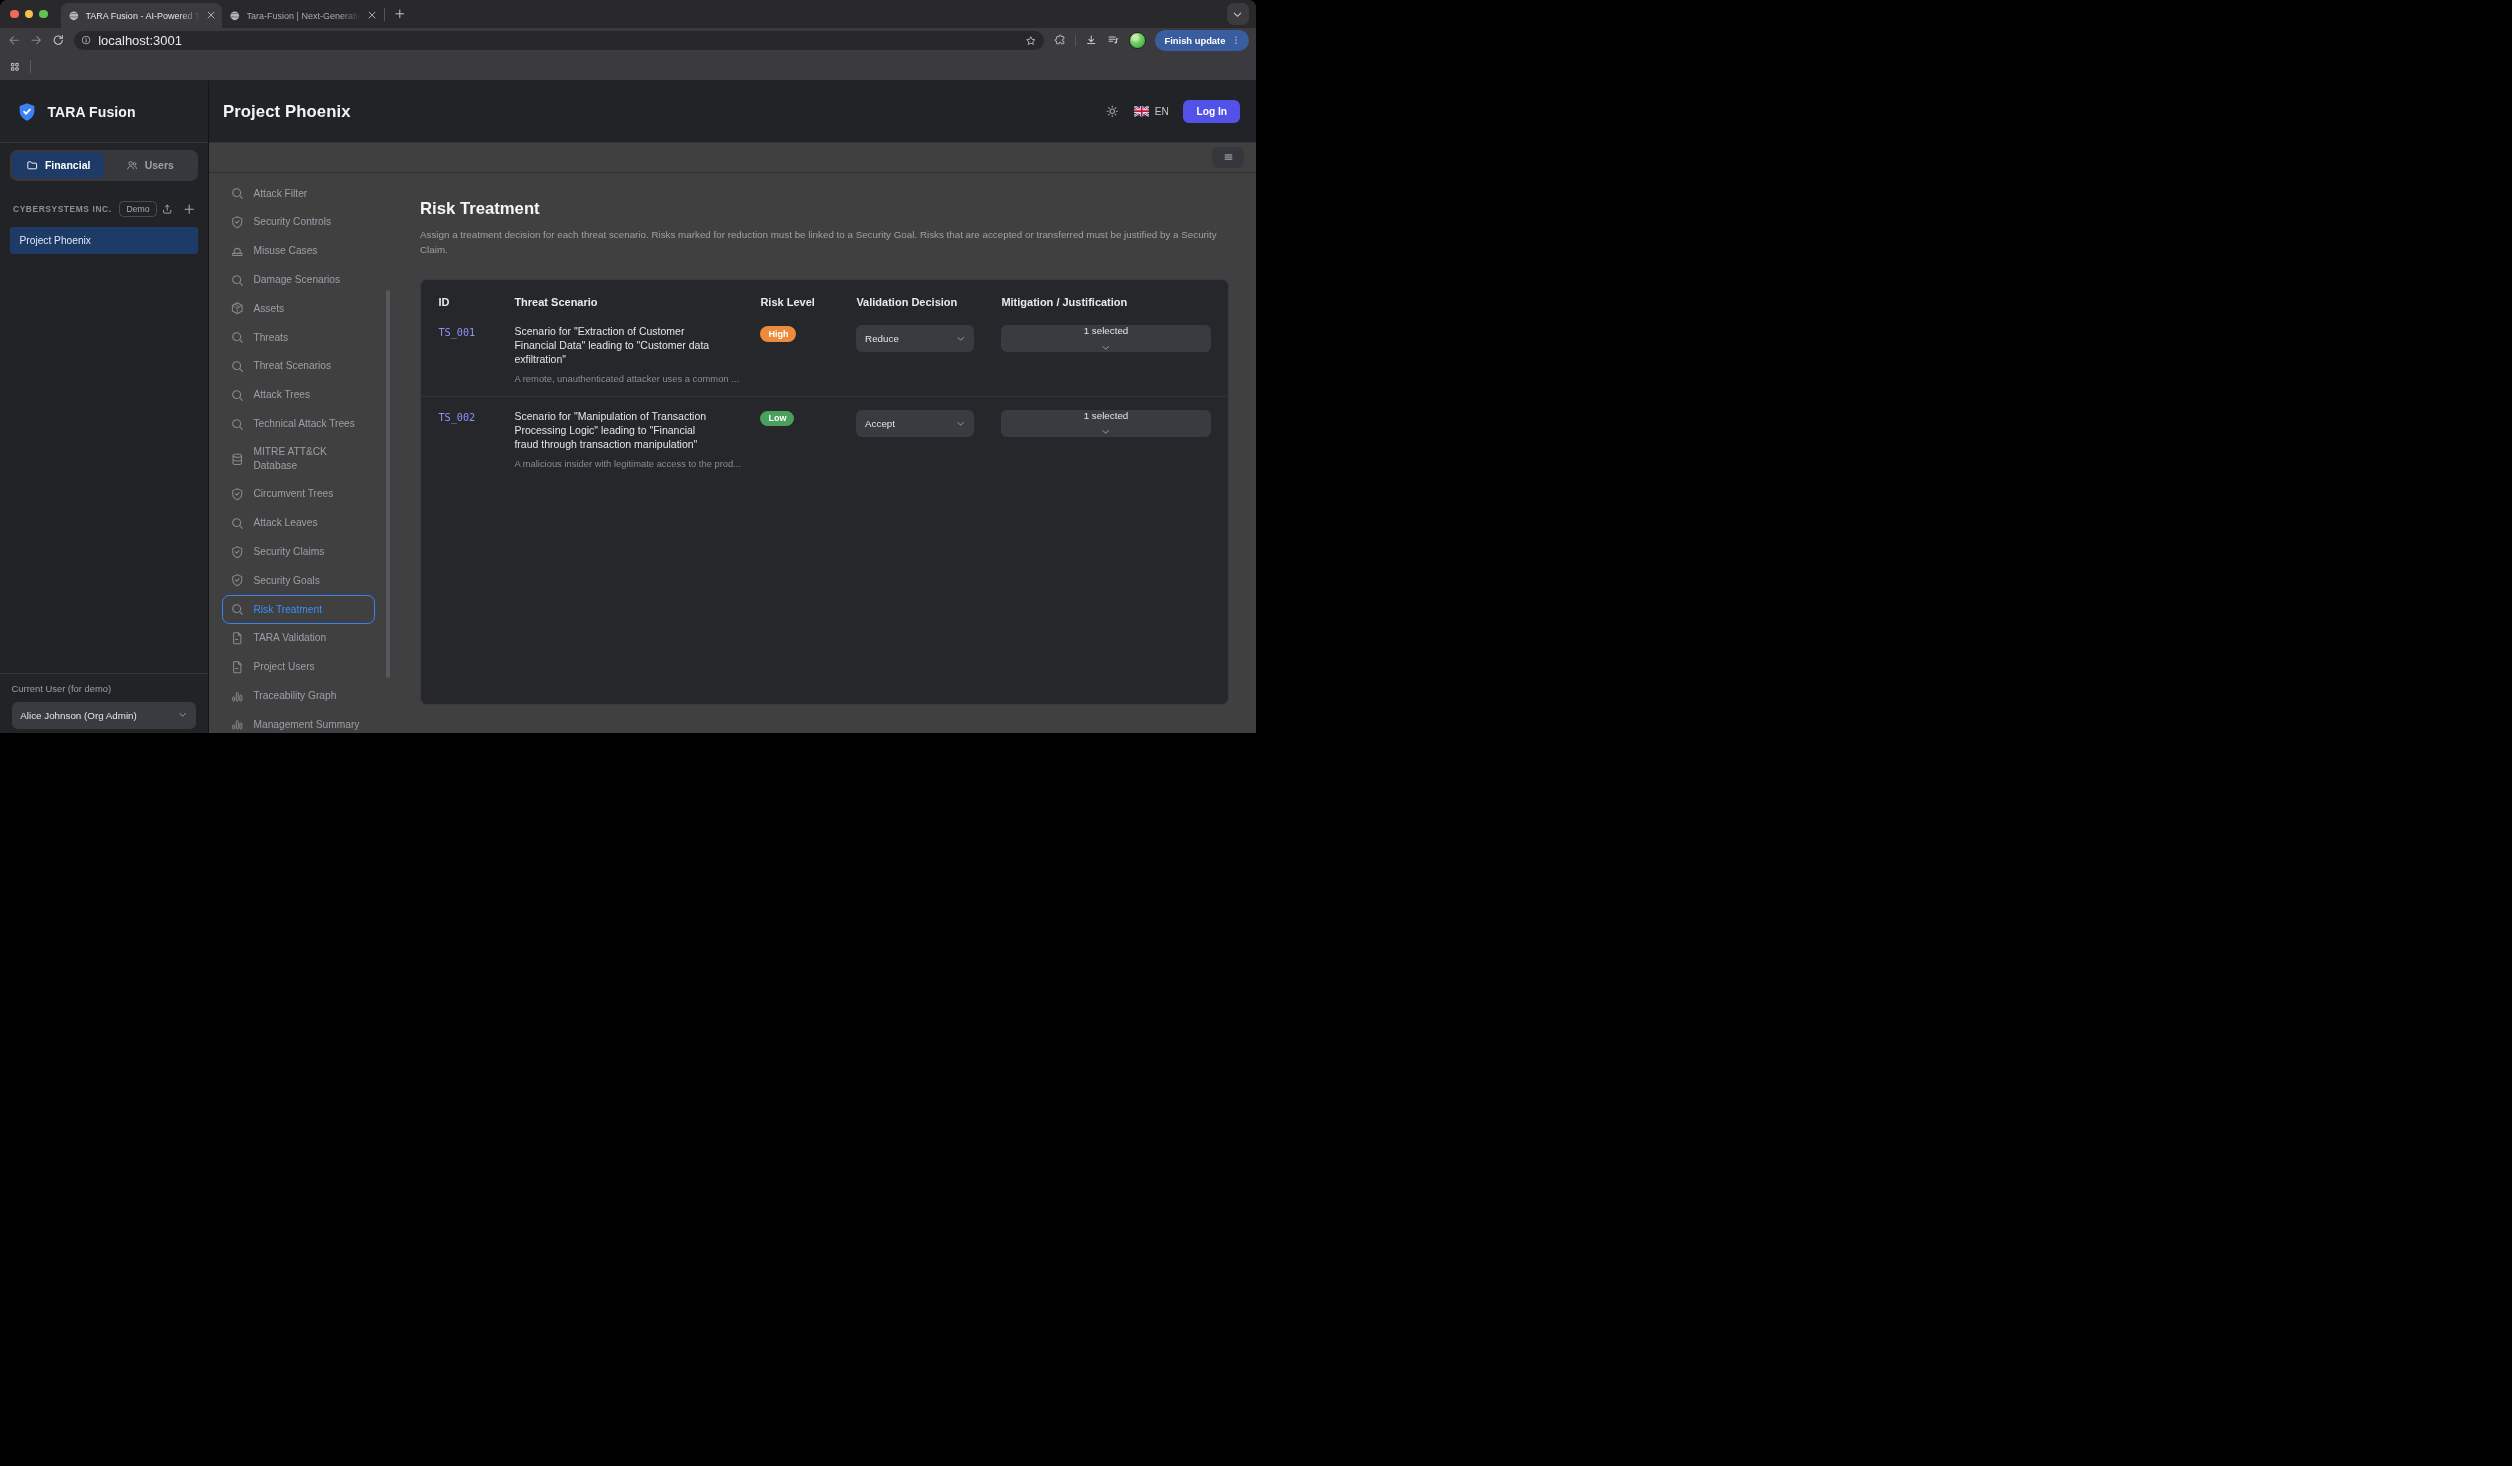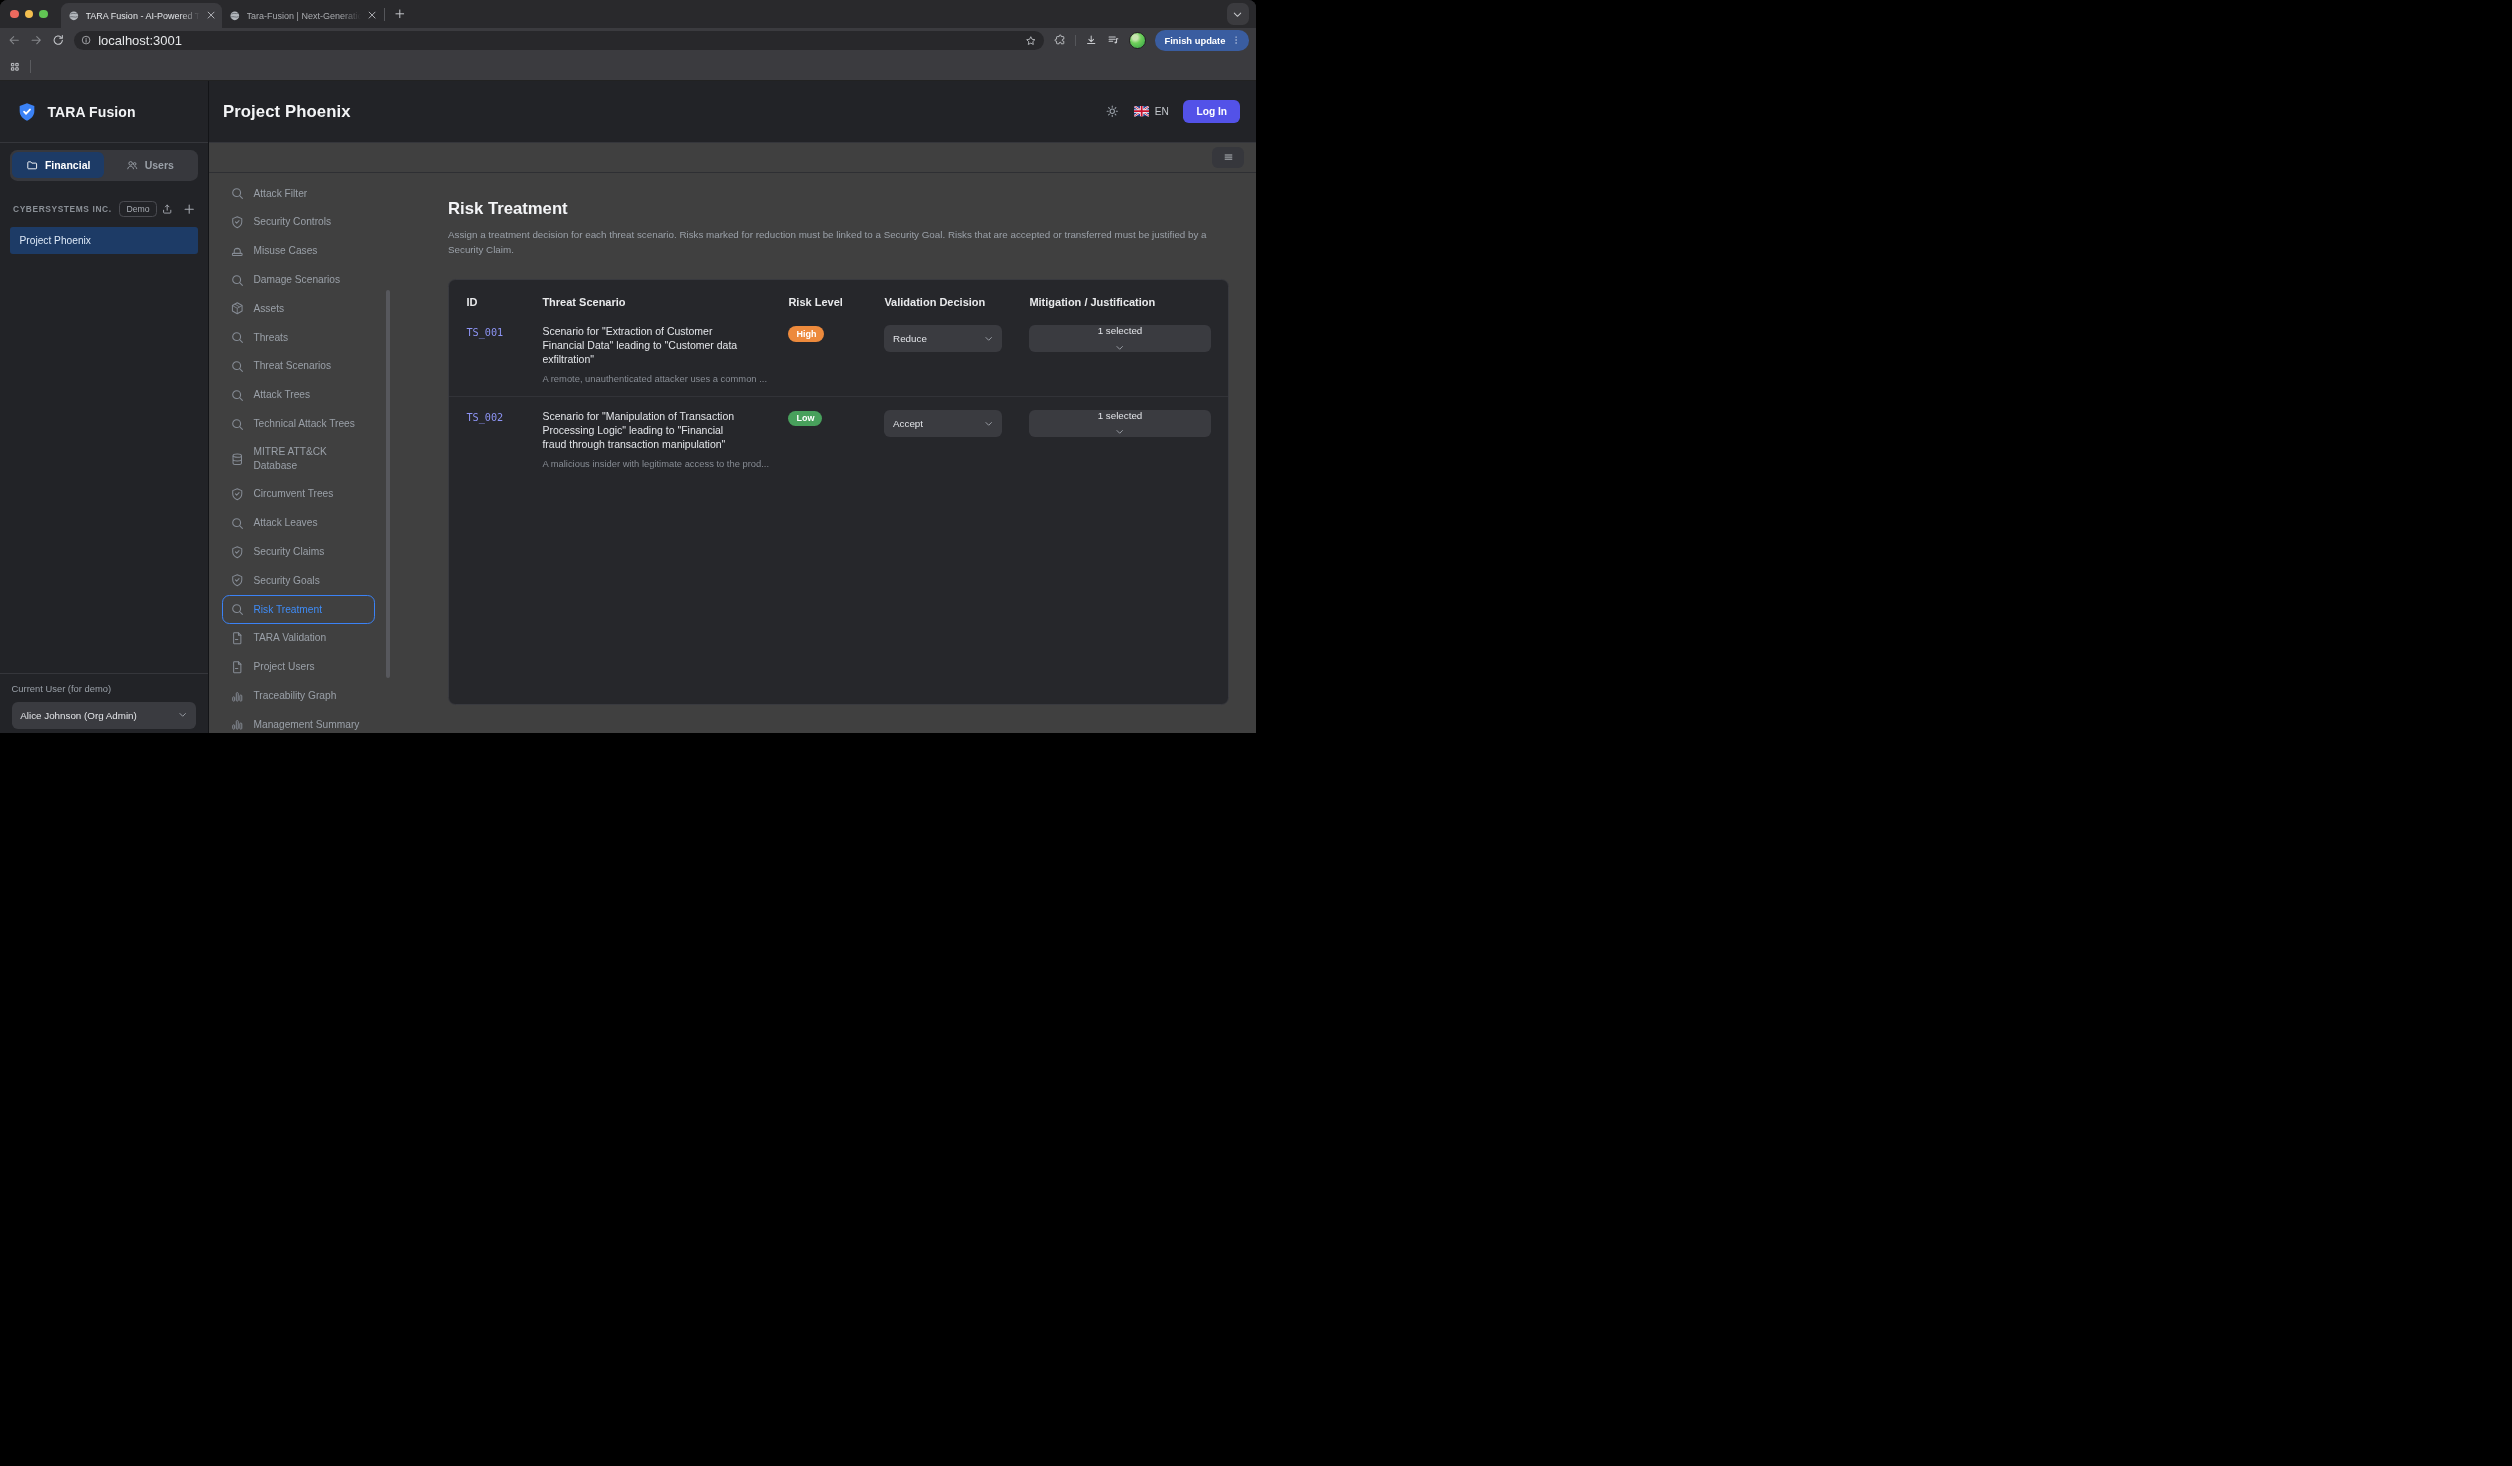--- a/index.html
+++ b/index.html
@@ -78,21 +78,21 @@
   .header-right { margin-left:auto; display:flex; align-items:center; gap:14.5px; }
   .theme-btn { color:#9aa0a8; display:flex; } .theme-btn svg{ width:14.5px; height:14.5px; }
   .lang { display:flex; align-items:center; gap:5.8px; font-size:10.2px; color:#c3c7cc; }
   .lang svg { width:15.3px; height:10.2px; border-radius:1.5px; display:block; }
   .login-btn { border-radius:5.8px; padding:5.8px 13px; font-size:10.2px; font-weight:700; color:#fff; }
 
   .subheader { height:30px; flex:none; border-bottom:0.7px solid #2e2f33; display:flex; align-items:center; justify-content:flex-end; padding-right:11.6px; }
   .burger { width:32px; height:21px; background:#36373c; border-radius:5.8px; display:flex; align-items:center; justify-content:center; color:#c3c7cc; }
   .burger svg{ width:13px; height:10.2px; }
 
-  .body { flex:1; display:flex; min-height:0;gap:28px; }
+  .body { flex:1; display:flex; min-height:0; }
   .subnav { width:182px; flex:none; position:relative; padding:5.8px 0 0 13px; overflow:hidden; }
   .nav-item { display:flex; align-items:center; gap:8.7px; padding:5.8px 7.3px; margin:0.7px 16px 0.7px 0; color:#9aa0a8; font-size:10.2px; border:1.1px solid transparent; border-radius:7.3px; }
   .nav-item svg { width:14.5px; height:14.5px; flex:none; color:#858b94; }
   .nav-item span { display:block; max-width:120px; line-height:1.35; }
   .nav-item.active { border-color:#3b82f6; color:#3f8cf7; }
   .nav-item.active svg { color:#858b94; }
   .nav-scroll-thumb { position:absolute; right:1.5px; top:117px; width:3.6px; height:388px; background:#57585d; border-radius:2.2px; }
 
   .content { flex:1; min-width:0; padding:26px 27px 0 29px; }
   .content h1 { font-size:16.7px; font-weight:700; color:#f4f5f7; }

